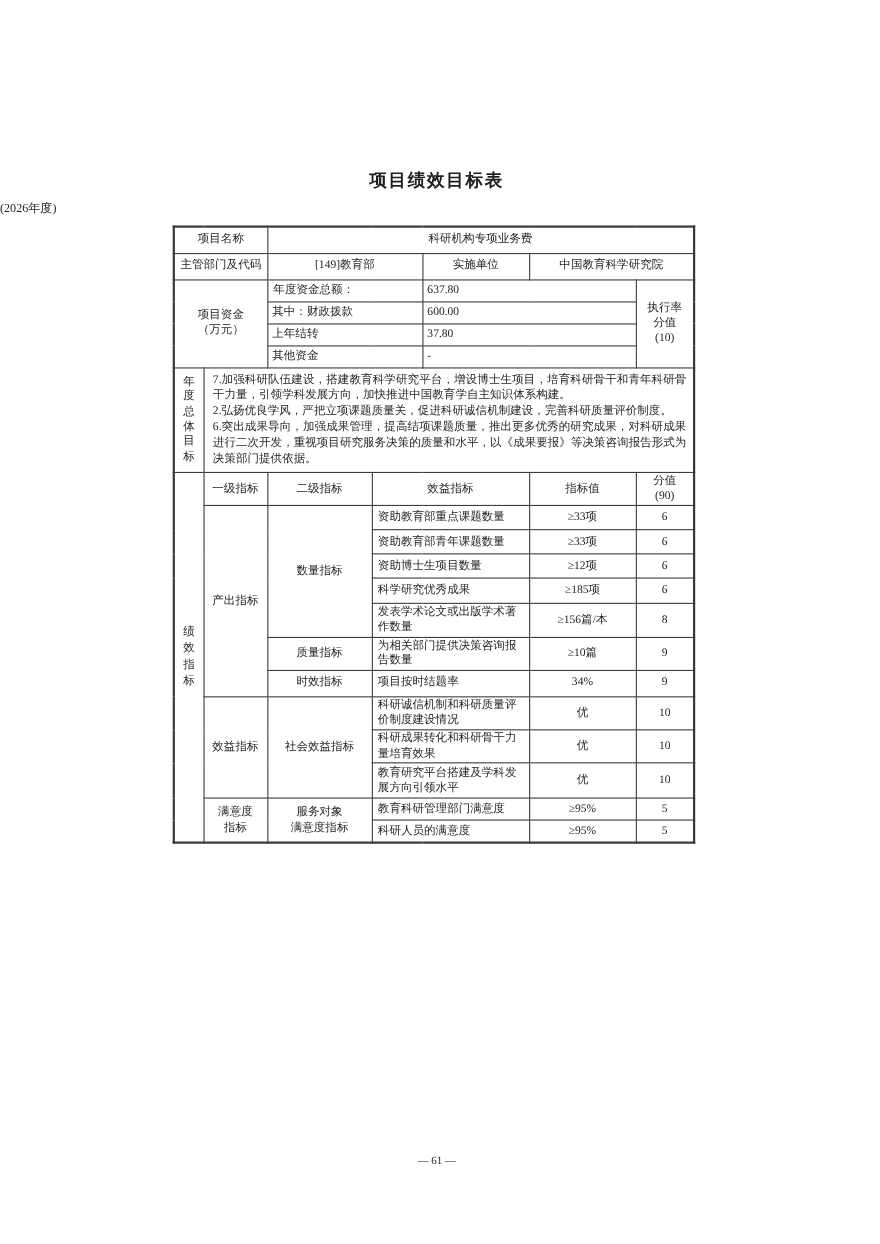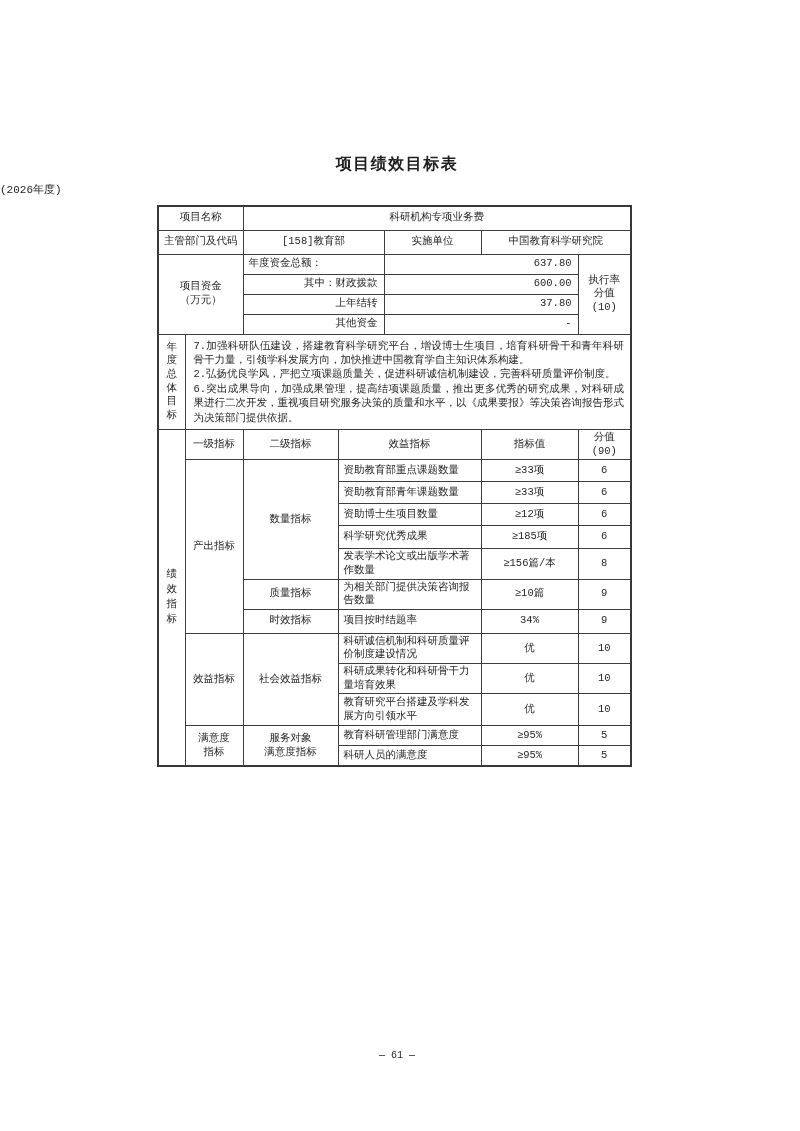--- a/index.html
+++ b/index.html
@@ -1,20 +1,20 @@
 <!DOCTYPE html>
 <html><head>
 <meta charset="utf-8">
 <style>
   html,body { margin:0; padding:0; background:#ffffff; }
   .page {
     position:relative;
     width:800px; height:1131px;
     background:#ffffff;
-    font-family:Liberation Mono, monospace;
+    font-family:Liberation Serif, serif;
     color:#1f1f1f;
     overflow:hidden;
   }
   .doc-title {
     position:absolute; top:154px; left:0; width:794px;
     text-align:center; font-size:16px; font-weight:bold; letter-spacing:1.5px;
   }
   .doc-subtitle {
     position:absolute; top:182px; left:0; width:794px;
     font-size:11px;
@@ -25,21 +25,21 @@
     border:2px solid #383838;
   }
   .main-table td {
     border:1px solid #3d3d3d;
     font-size:10.5px; line-height:1.3;
     padding:1px 4px; vertical-align:middle;
     overflow:hidden; word-break:break-all;
   }
   .c  { text-align:center; }
   .l  { text-align:left; padding-left:5px !important;margin-left:20px; }
-  .r  { text-align:right; padding-right:6px !important; }
+  .r  { padding-right:6px !important; }
   .pre { white-space:pre-line; }
   .vlab { text-align:center; white-space:pre-line; line-height:13.7px; padding:0 !important; }
   .goals-cell { vertical-align:top; padding:4px 6px 4px 8px !important; }
   .goals-cell p { margin:0; text-align:justify; line-height:14.4px; }
   .page-num {
     position:absolute; top:1050px; left:0; width:794px;
     text-align:center; font-size:10px;
   }
 </style>
 </head>
@@ -62,21 +62,21 @@
     </colgroup>
 
     <tbody>
         <tr style="height:24px">
       <td colspan="2" class="c">项目名称</td>
       <td colspan="5" class="c">科研机构专项业务费</td>
     </tr>
 
     <tr style="height:24px">
       <td colspan="2" class="c">主管部门及代码</td>
-      <td colspan="2" class="c">[158]教育部</td>
+      <td colspan="2" class="c">[149]教育部</td>
       <td class="c">实施单位</td>
       <td colspan="2" class="c">中国教育科学研究院</td>
     </tr>
 
     <tr style="height:20px">
       <td colspan="2" rowspan="4" class="c pre">项目资金
 （万元）</td>
       <td colspan="2" class="l">年度资金总额：</td>
       <td colspan="2" class="r">637.80</td>
       <td rowspan="4" class="c pre">执行率

